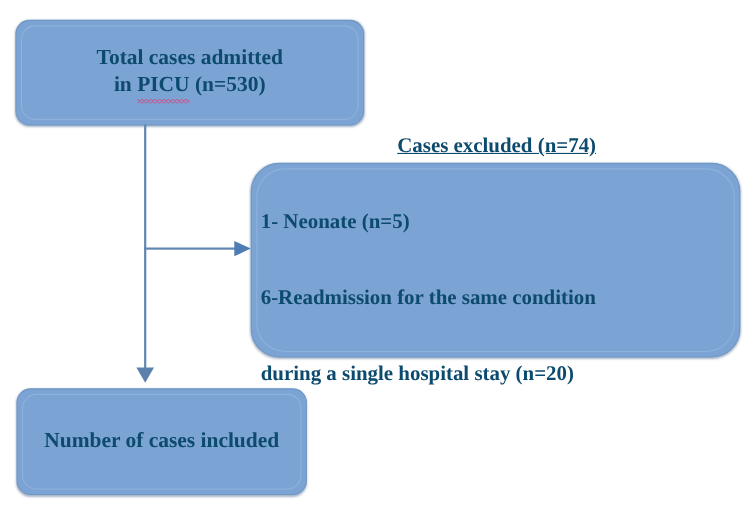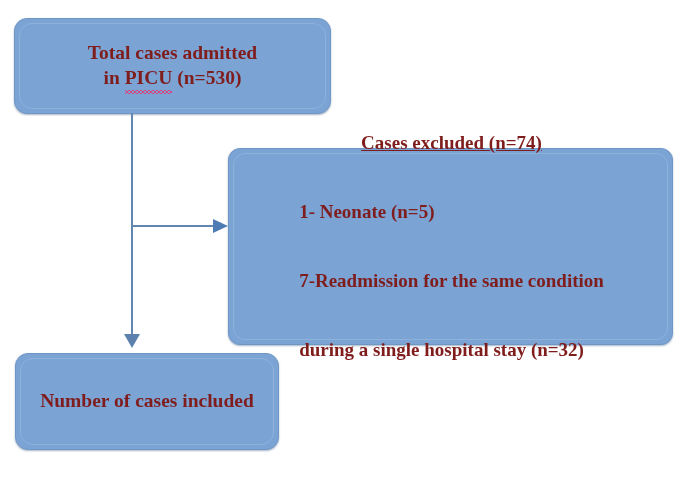--- a/index.html
+++ b/index.html
@@ -35,21 +35,21 @@
     top: 4px;
     right: 4px;
     bottom: 4px;
     border: 1px solid #8fb2dc;
     border-radius: inherit;
     pointer-events: none;
   }
   .box-text {
     position: relative;
     z-index: 2;
-    color: #7f1d1d;
+    color: #0c4a6e;
     font-weight: bold;
     line-height: 1.26;
   }
 
   
   #box-total {
     left: 14px;
     top: 18px;
     width: 317px;
     height: 96px;
@@ -79,26 +79,25 @@
     text-align: center;
     font-size: 19.5px;
     padding: 0 10px;
   }
 
   
   #box-excluded {
     left: 228px;
     top: 148px;
     width: 445px;
-    height: 197px;
-    border-radius: 12px;
+    height: 177px;
+    border-radius: 26px;
     display: flex;
     flex-direction: column;
     justify-content: center;
-    align-items: center;
   }
   #box-excluded .box-text {
     padding: 0 6px 0 8px;
     font-size: 19px;
     line-height: 1.255;
   }
   .excl-title {
     display: block;
     text-align: center;
     text-decoration: underline;
@@ -182,22 +181,22 @@
 
   <div class="connector" id="conn-vertical"></div>
   <div class="connector" id="conn-horizontal"></div>
   <div class="arrowhead" id="arrow-down"></div>
   <div class="arrowhead" id="arrow-right"></div>
 
   <div class="flow-box" id="box-excluded">
     <div class="box-text">
       <span class="excl-title">Cases excluded (n=74)</span>
       <span class="excl-item">1- Neonate (n=5)</span>
-      <span class="excl-item">7-Readmission for the same condition</span>
-      <span class="excl-item">during a single hospital stay (n=32)</span>
+      <span class="excl-item">6-Readmission for the same condition</span>
+      <span class="excl-item">during a single hospital stay (n=20)</span>
     </div>
   </div>
 
   <div class="flow-box" id="box-included">
     <div class="box-text">
       <span>Number of cases included</span><br>
     </div>
   </div>
 
 </div>

